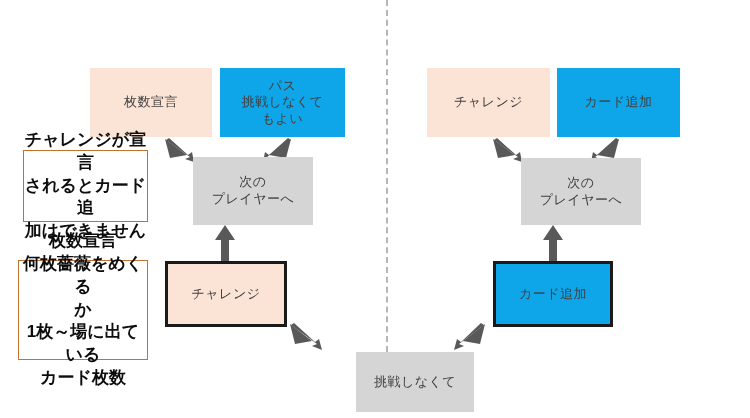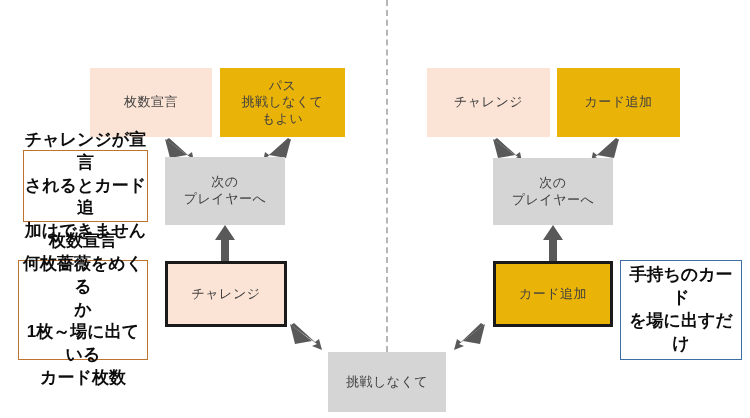--- a/index.html
+++ b/index.html
@@ -24,22 +24,22 @@
     align-items: center;
     justify-content: center;
     text-align: center;
     line-height: 1.28;
     white-space: pre-line;
     color: #404040;
     font-size: 13px;
     letter-spacing: 0.5px;
   }
   .fill-peach { background: #fbe3d5; }
-  .fill-blue  { background: #eab308; }
-  .fill-gray  { background: #d5d5d5; }
+  .fill-blue  { background: #0ea5e9; }
+  .fill-gray  { background: #d5d5d5; margin-left: 28px; }
 
   .thick-border {
     border: 3px solid #1a1a1a;
   }
   .callout {
     position: absolute;
     box-sizing: border-box;
     background: #ffffff;
     display: flex;
     align-items: center;
@@ -143,22 +143,20 @@
 プレイヤーへ</div>
 
   <div class="arrow" style="left:542px; top:225px; width:22px; height:38px;">
     <svg width="22" height="38" viewBox="0 0 22 38">
       <path d="M11 0 L21 15 L15 15 L15 38 L7 38 L7 15 L1 15 Z" fill="#595959"></path>
     </svg>
   </div>
 
   <div class="box fill-blue thick-border" style="left:493px; top:261px; width:120px; height:66px;">カード追加</div>
 
-  <div class="callout callout-blue" style="left:620px; top:260px; width:122px; height:100px;">手持ちのカード
-を場に出すだけ</div>
 
   <div class="arrow" style="left:452px; top:322px; width:36px; height:30px;">
     <svg width="36" height="30" viewBox="0 0 36 30">
       <path d="M33 2 L11 19 L28 22 Z" fill="#595959"></path>
       <path d="M32 3 L7 22 L12 24 L2 28 L5 17 L9 20 L29 1 Z" fill="#595959"></path>
     </svg>
   </div>
 
   <div class="box fill-gray" style="left:328px; top:352px; width:118px; height:60px;">挑戦しなくて</div>
 

